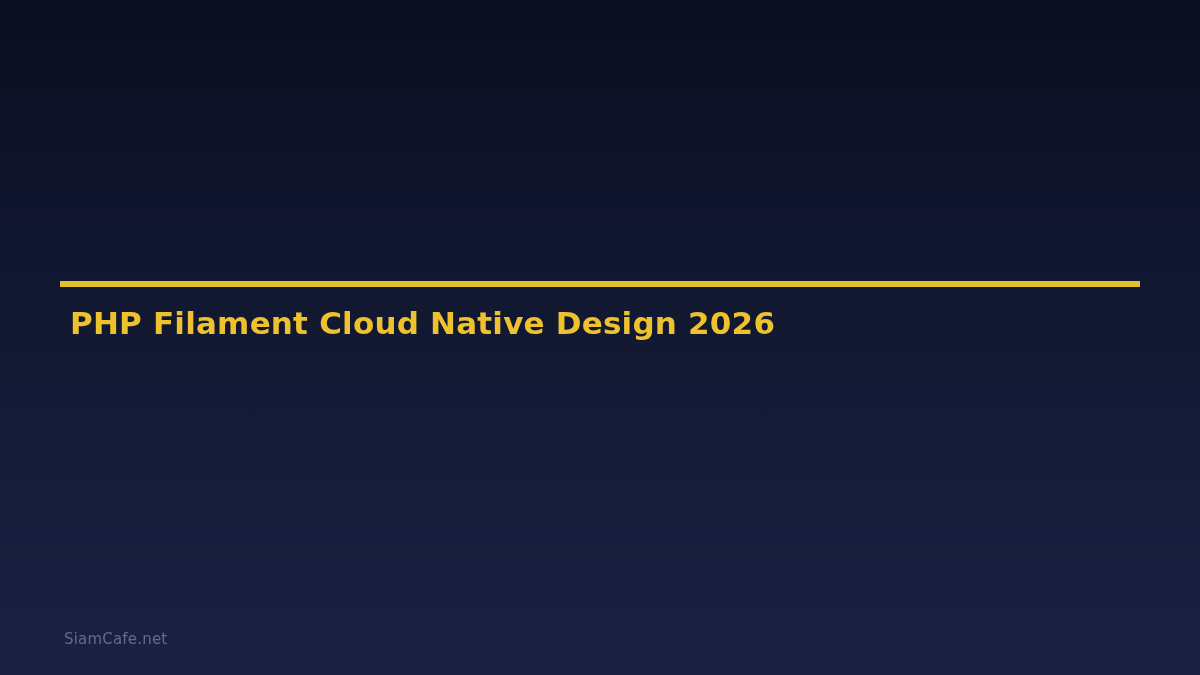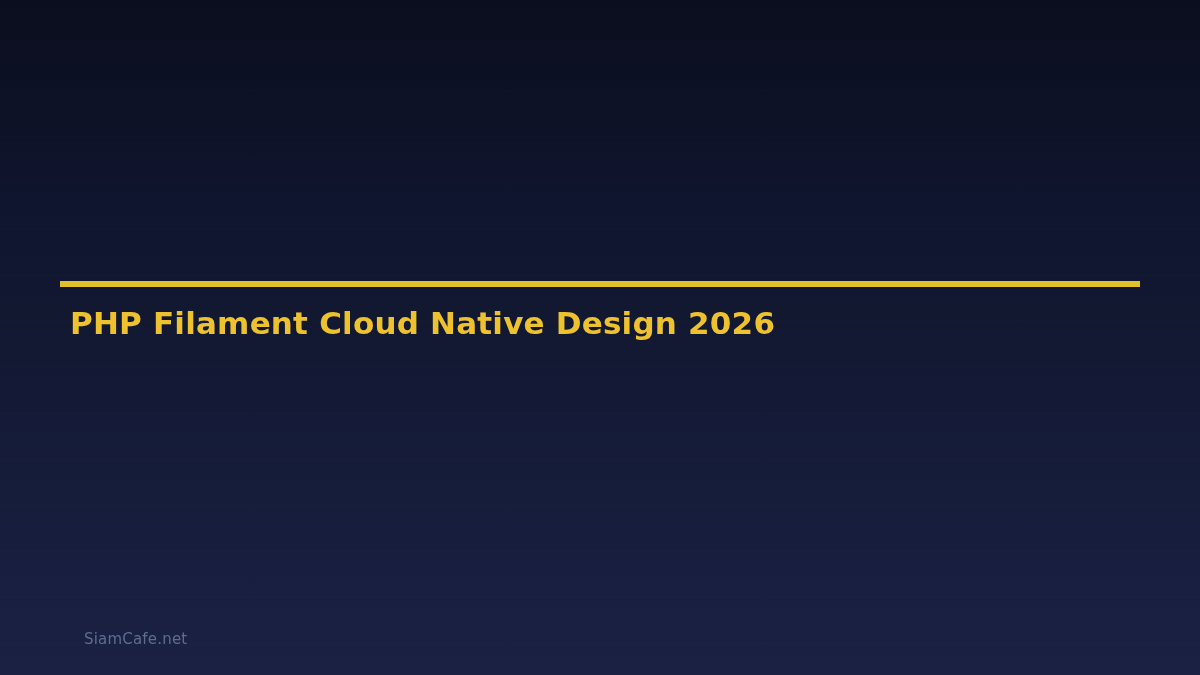--- a/index.html
+++ b/index.html
@@ -71,21 +71,21 @@
     letter-spacing: 0.2px;
     color: #edc22e;
     white-space: nowrap;
     position: absolute;
     top: 26px;
     left: 0;
   }
 
   #footer {
     position: absolute;
-    left: 84px;
+    left: 64px;
     top: 630px;
     font-size: 15px;
     font-weight: normal;
     letter-spacing: 0.2px;
     color: #5d6d91;
     white-space: nowrap;
   }
 </style>
 </head>
 <body>

